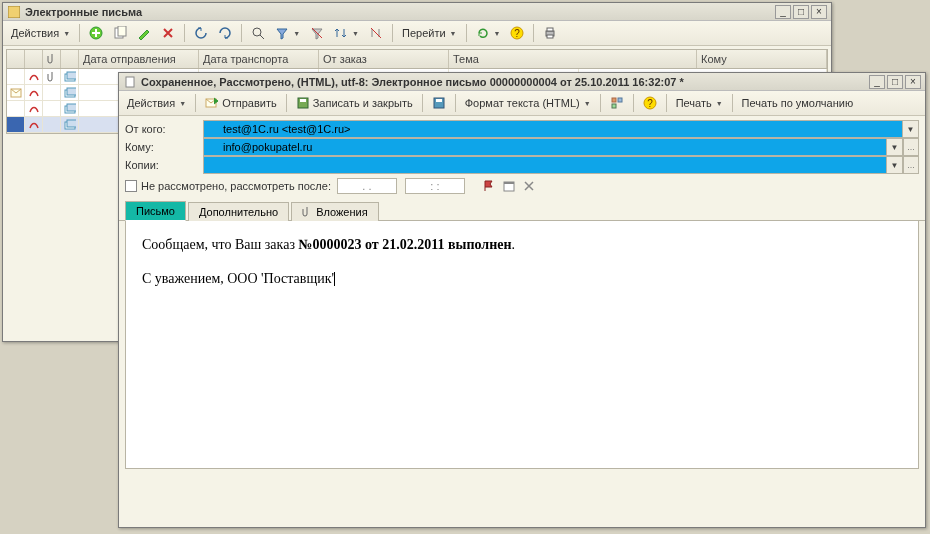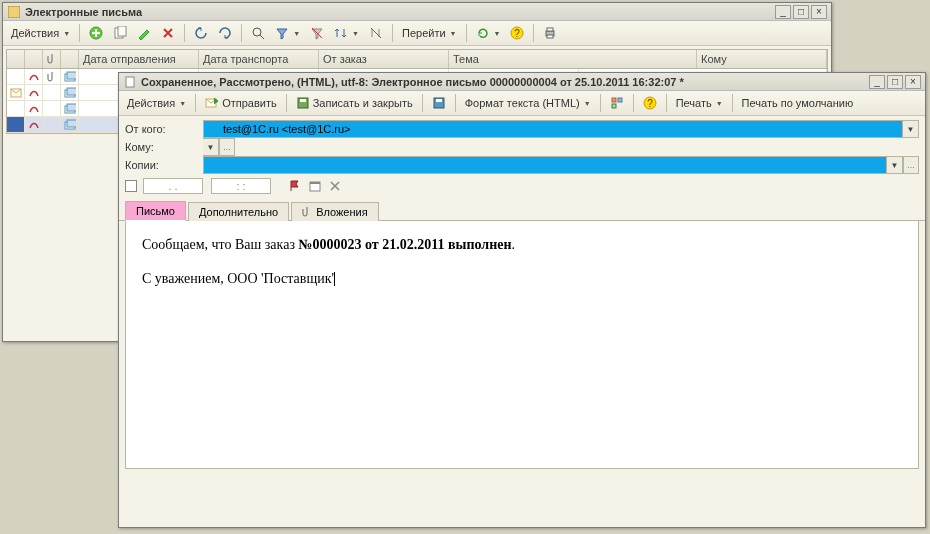--- a/index.html
+++ b/index.html
@@ -121,21 +121,21 @@
     padding: 3px 10px;
     border: 1px solid #b8b4a4;
     border-bottom: none;
     background: #ece9dc;
     margin-right: 2px;
     cursor: pointer;
     display: flex; align-items: center; gap: 4px;
     position: relative;
     top: 1px;
   }
-  .tab.active { background: #f9a8d4; border-bottom: 1px solid #fff; }
+  .tab.active { background: #14b8a6; border-bottom: 1px solid #fff; }
 
   .body-area {
     margin: 0 6px 6px 6px;
     border: 1px solid #b8b4a4;
     border-top: none;
     background: #fff;
     height: 248px;
     padding: 14px 16px;
     font-family: "Times New Roman", serif;
     font-size: 14px;
@@ -459,35 +459,39 @@
   <div class="fields">
     <div class="frow">
       <div class="flabel">От кого:</div>
       <div class="finput">
           <span>test@1C.ru &lt;test@1C.ru&gt;</span>
         </div>
       <div class="fbtn">▼</div>
     </div>
     <div class="frow">
       <div class="flabel">Кому:</div>
+      <div class="finput">
+          <span>info@pokupatel.ru</span>
+        </div>
       <div class="fbtn">▼</div>
       <div class="fbtn" style="border-left:1px solid #b8b4a4">…</div>
     </div>
     <div class="frow">
       <div class="flabel">Копии:</div>
       <div class="finput">
           <span></span>
         </div>
       <div class="fbtn">▼</div>
       <div class="fbtn" style="border-left:1px solid #b8b4a4">…</div>
     </div>
   </div>
 
   <div class="checkbox-row">
     <div class="checkbox"></div>
+    <span>Не рассмотрено, рассмотреть после:</span>
     <div class="smallfield" style="display:flex;align-items:center;justify-content:center;color:#888">  .  .</div>
     <div class="smallfield" style="display:flex;align-items:center;justify-content:center;color:#888">  :  :</div>
     <span style="width:6px"></span>
     <div class="ricon">
         <svg width="12" height="12">
           <path d="M2 1v10M2 1h7l-2 3 2 3H2" fill="#c44" stroke="#822"></path>
         </svg>
       </div>
     <div class="ricon">
         <svg width="12" height="12">

